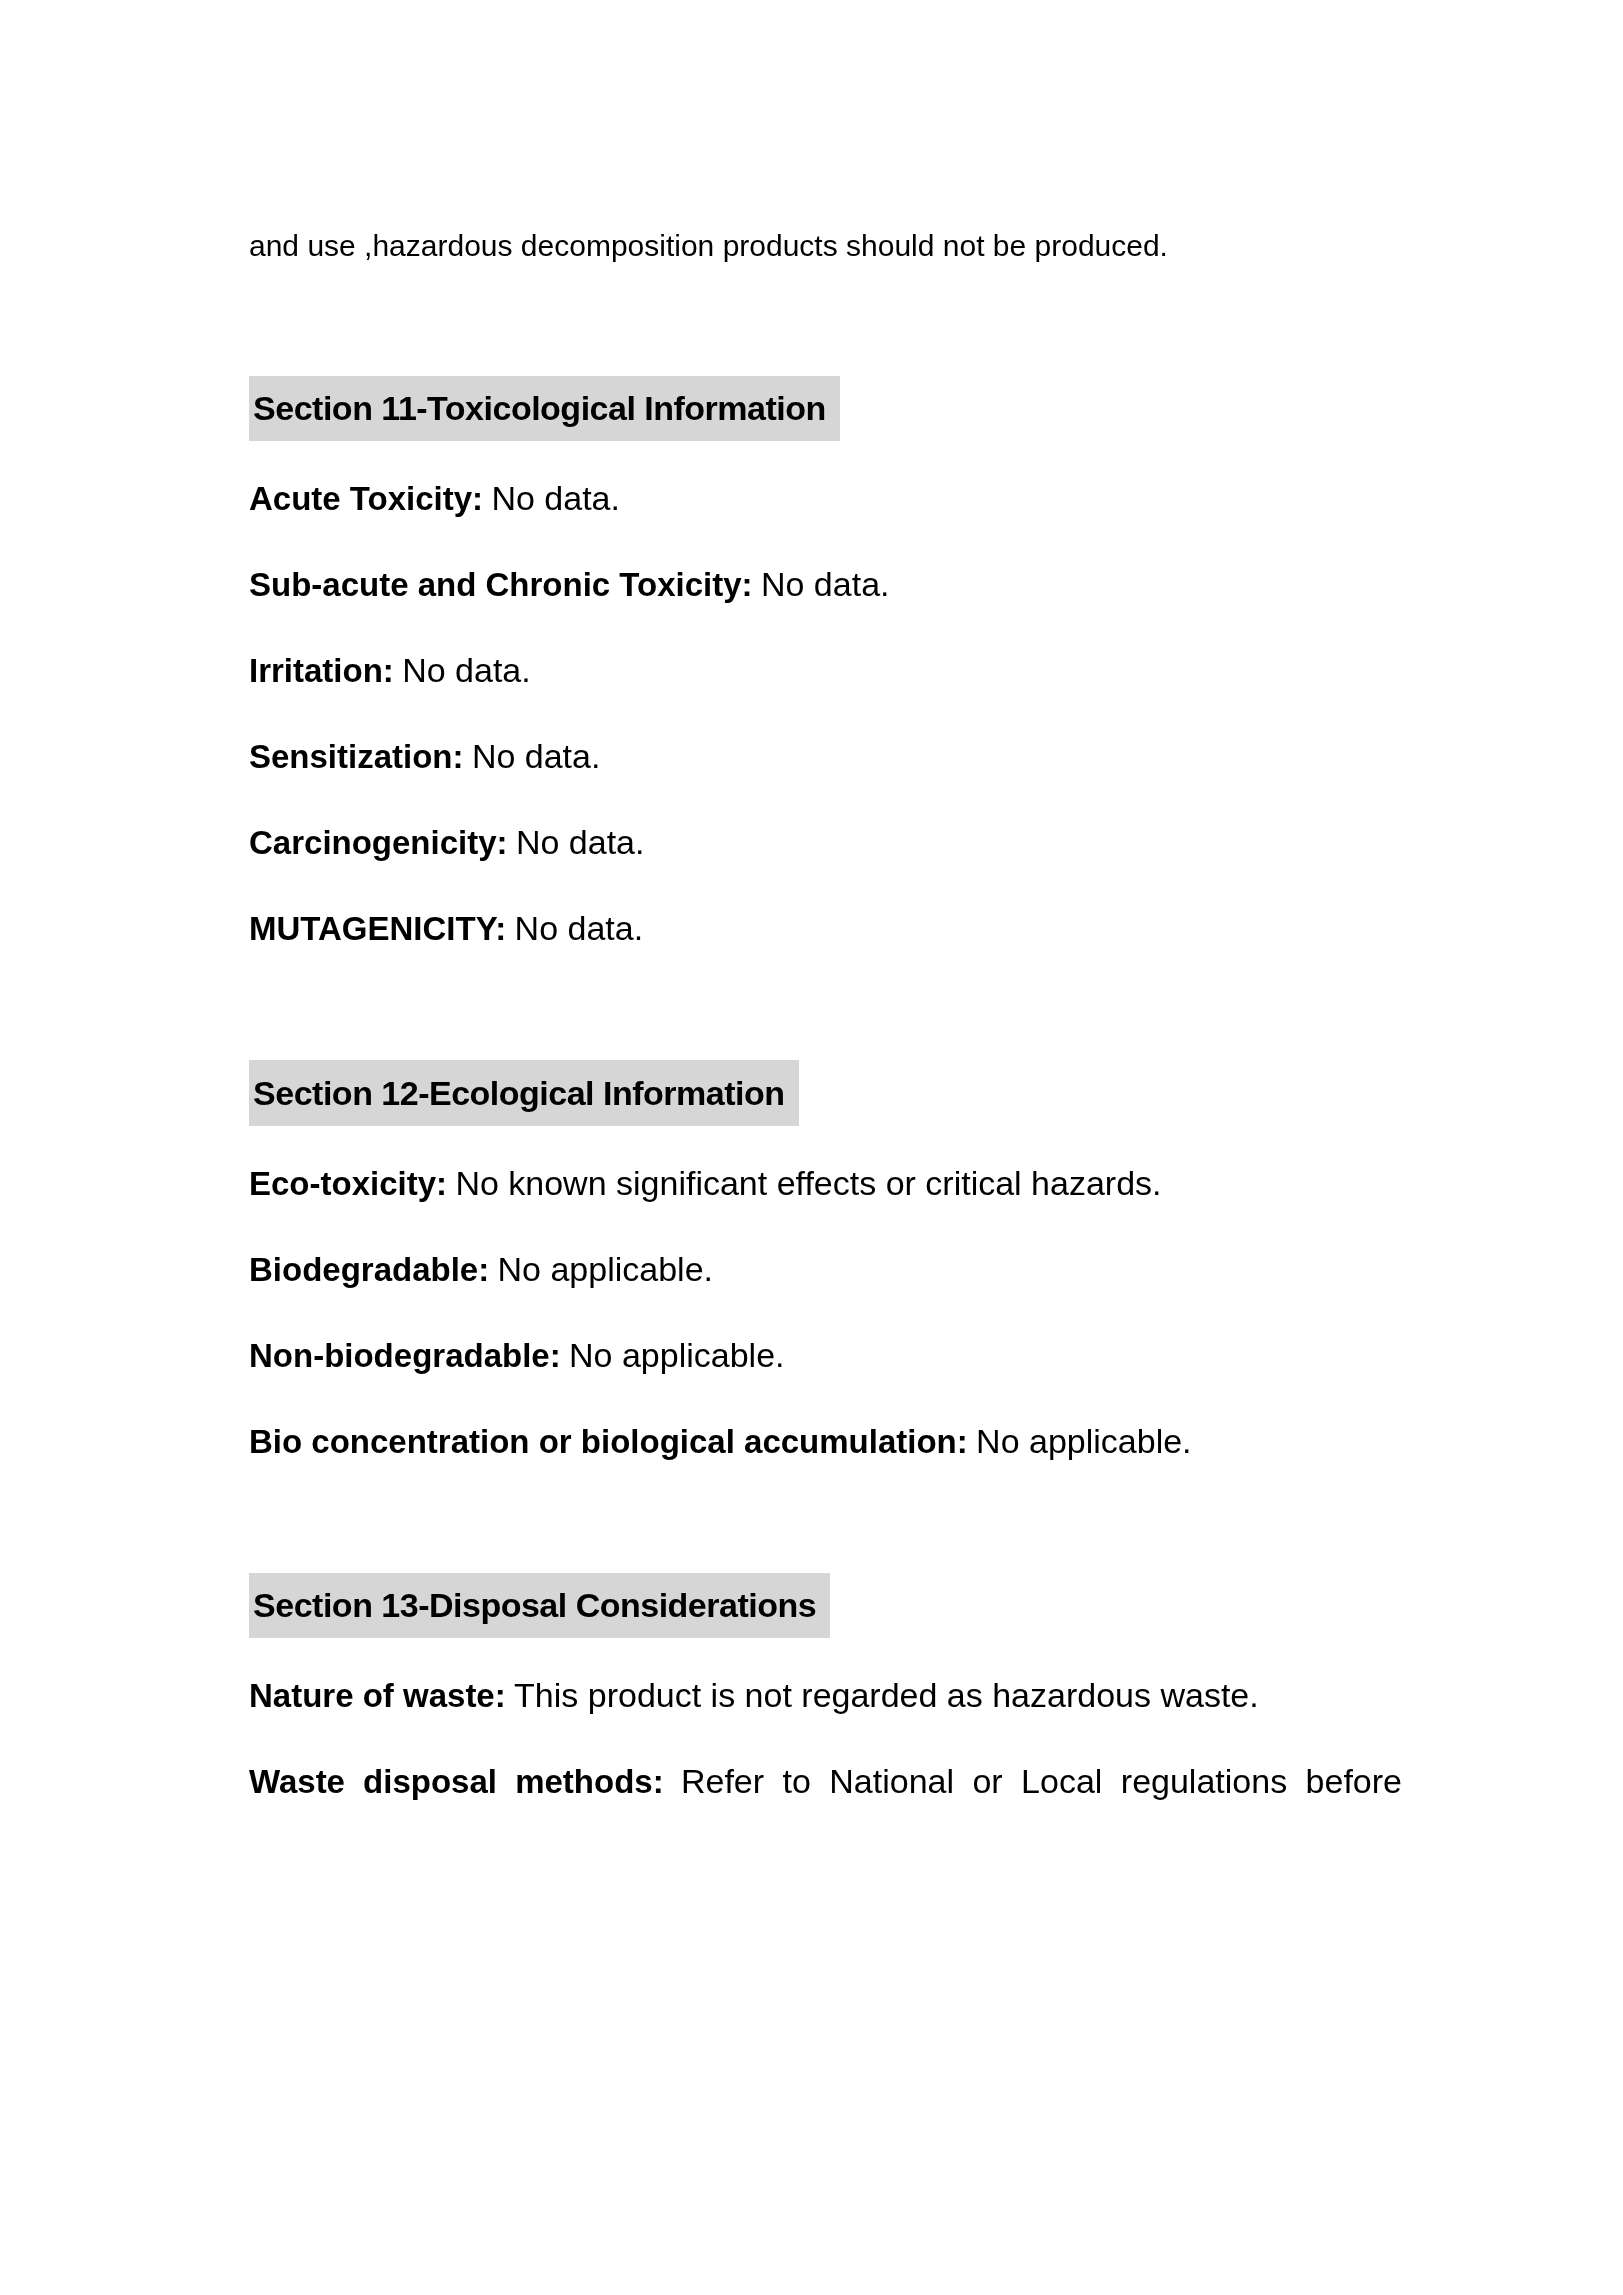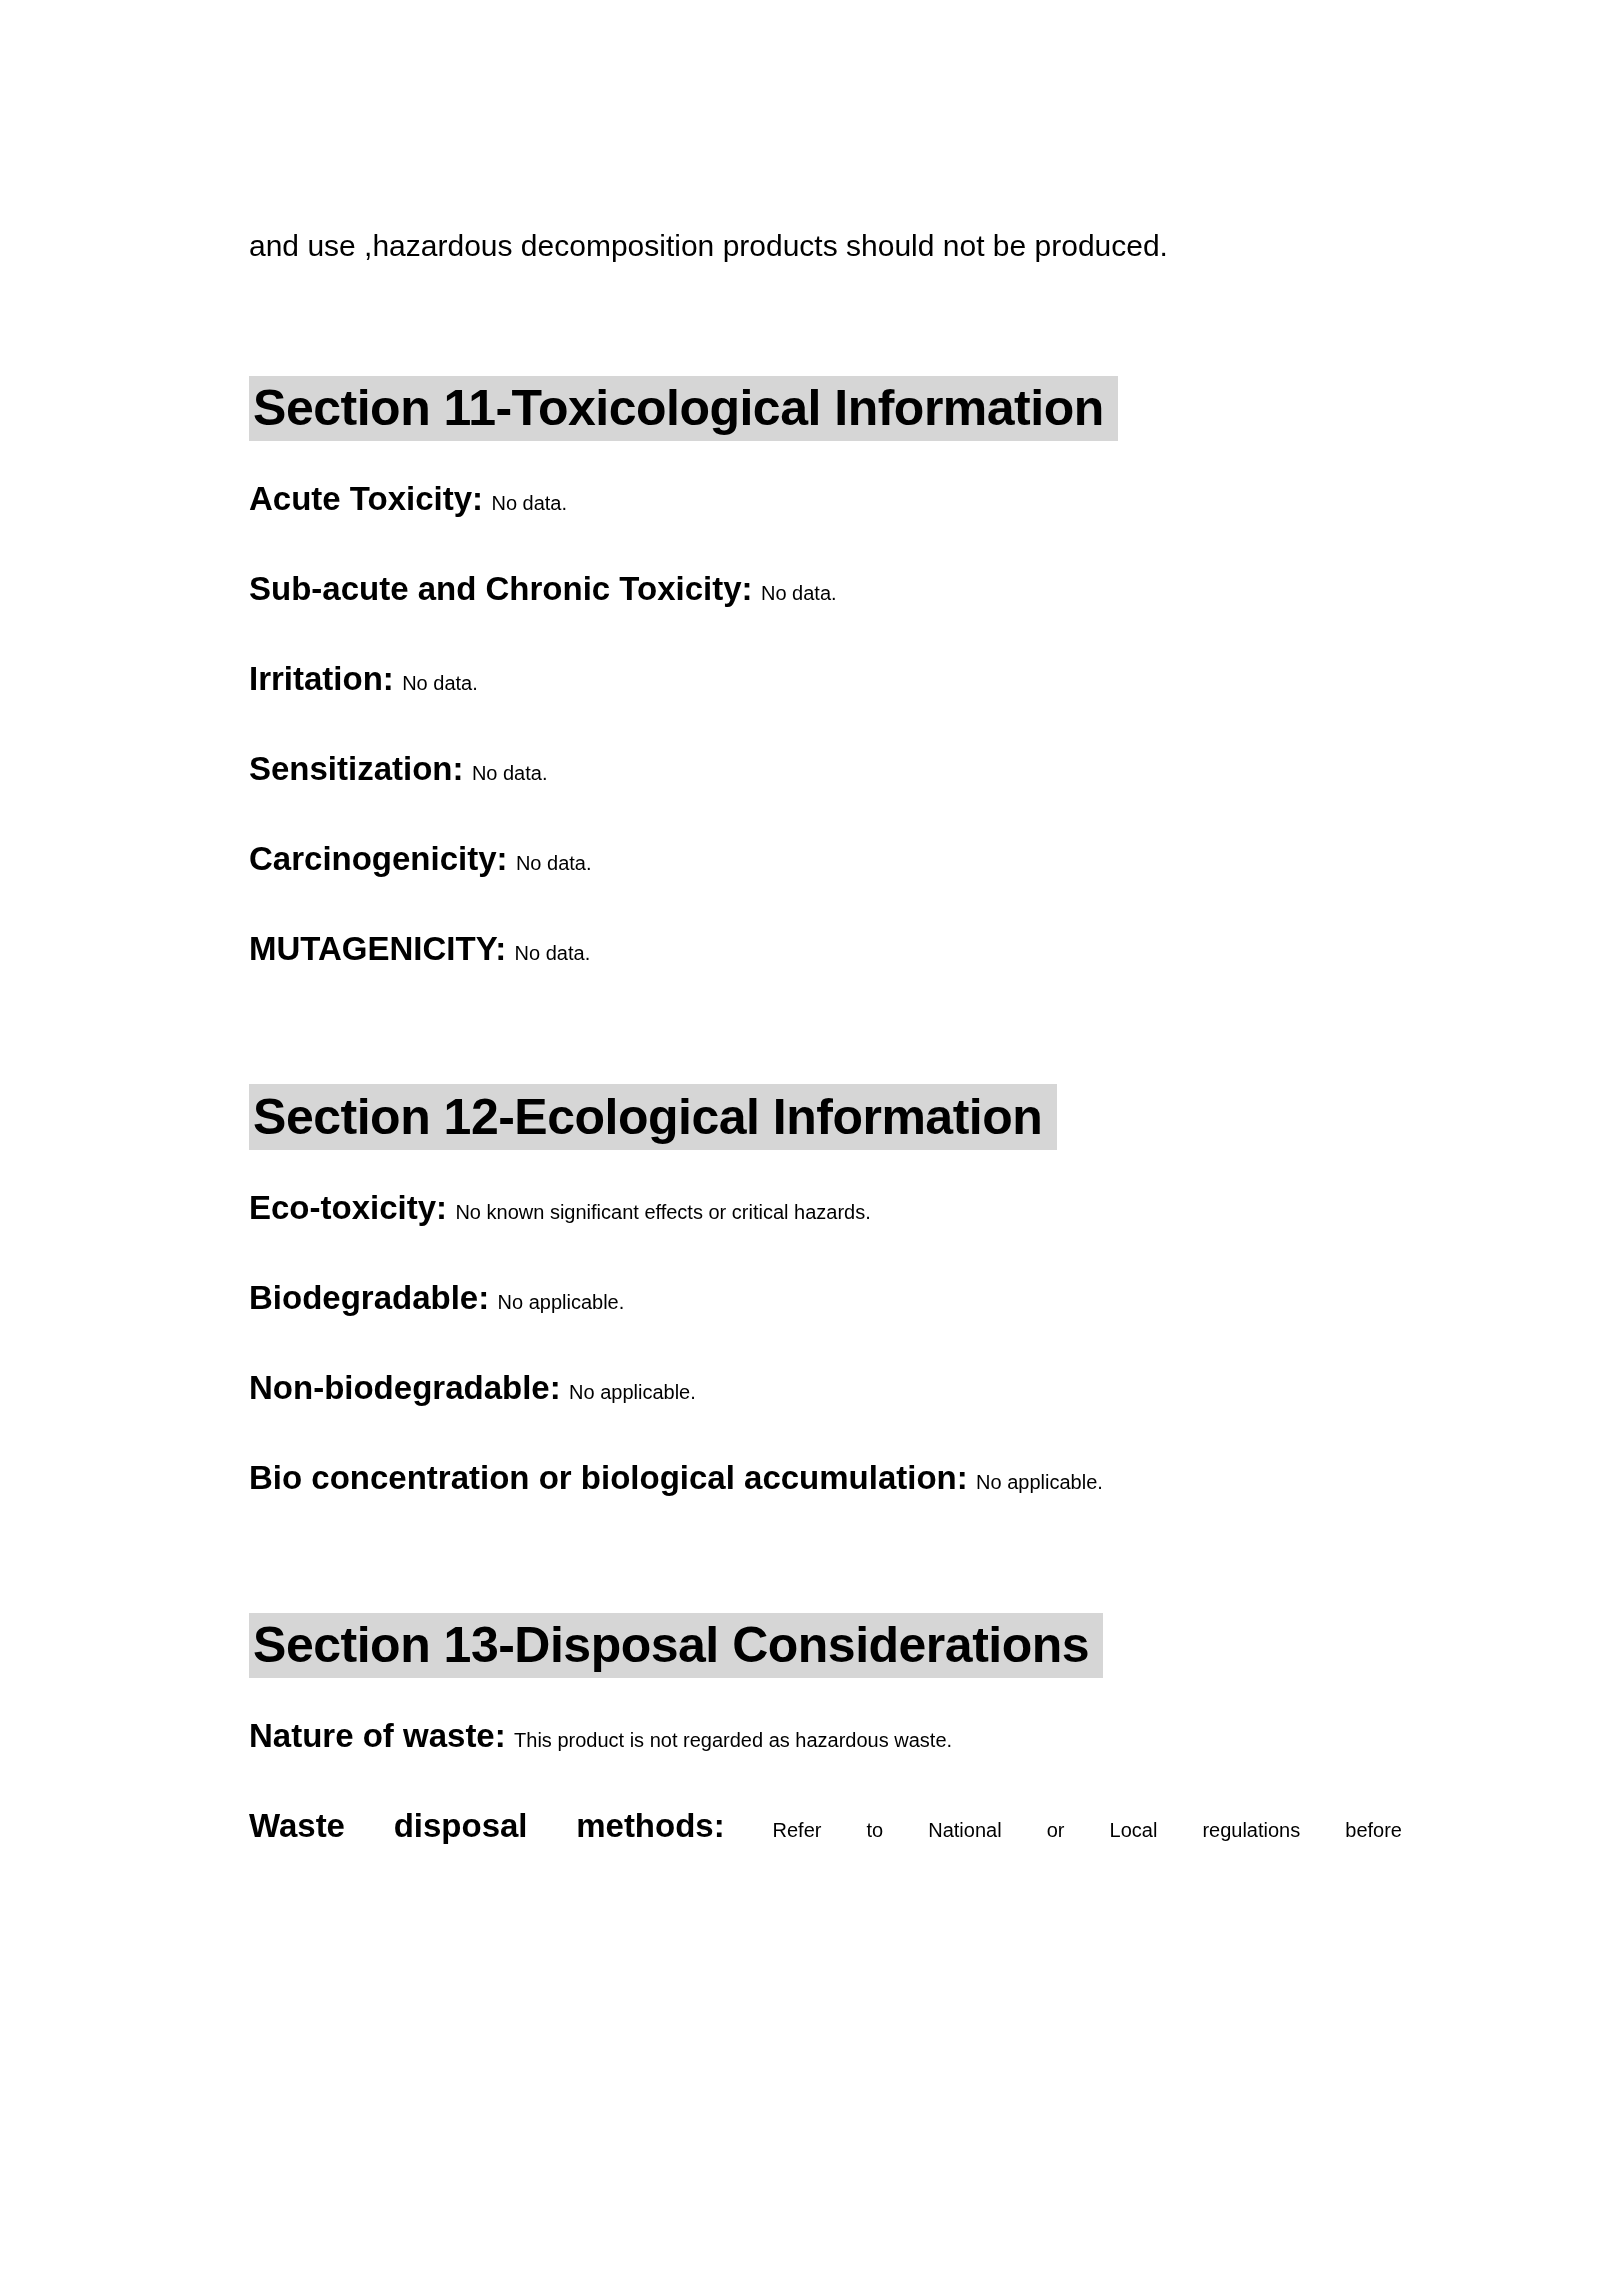--- a/index.html
+++ b/index.html
@@ -19,21 +19,21 @@
     overflow: hidden;
   }
   .intro {
     margin: 0;
     font-size: 30px;
     line-height: 41px;
     font-weight: 400;
   }
   .sec-heading {
     margin: 110px 0 37px 0;
-    font-size: 50px;
+    font-size: 34px;
     line-height: 49px;
     font-weight: 700;
     letter-spacing: -0.5px;
     text-decoration: underline;
   }
   .sec-heading .hl {
     display: inline-block;
     background: var(--highlight, #d6d6d6);
     padding: 8.2px 14.3px 8.2px 4.1px;
   }
@@ -42,21 +42,21 @@
     font-size: 30px;
     line-height: 41px;
     font-weight: 400;
   }
   .row:last-child { margin-bottom: 0; }
   .row .label {
     font-weight: 700;
     font-size: 33px;
   }
   .row .value {
-    font-size: 20px;
+    font-size: 34px;
   }
   .justify-row {
     text-align: justify;
     text-align-last: justify;
   }
 </style>
 </head>
 <body>
 
 <div class="page">

